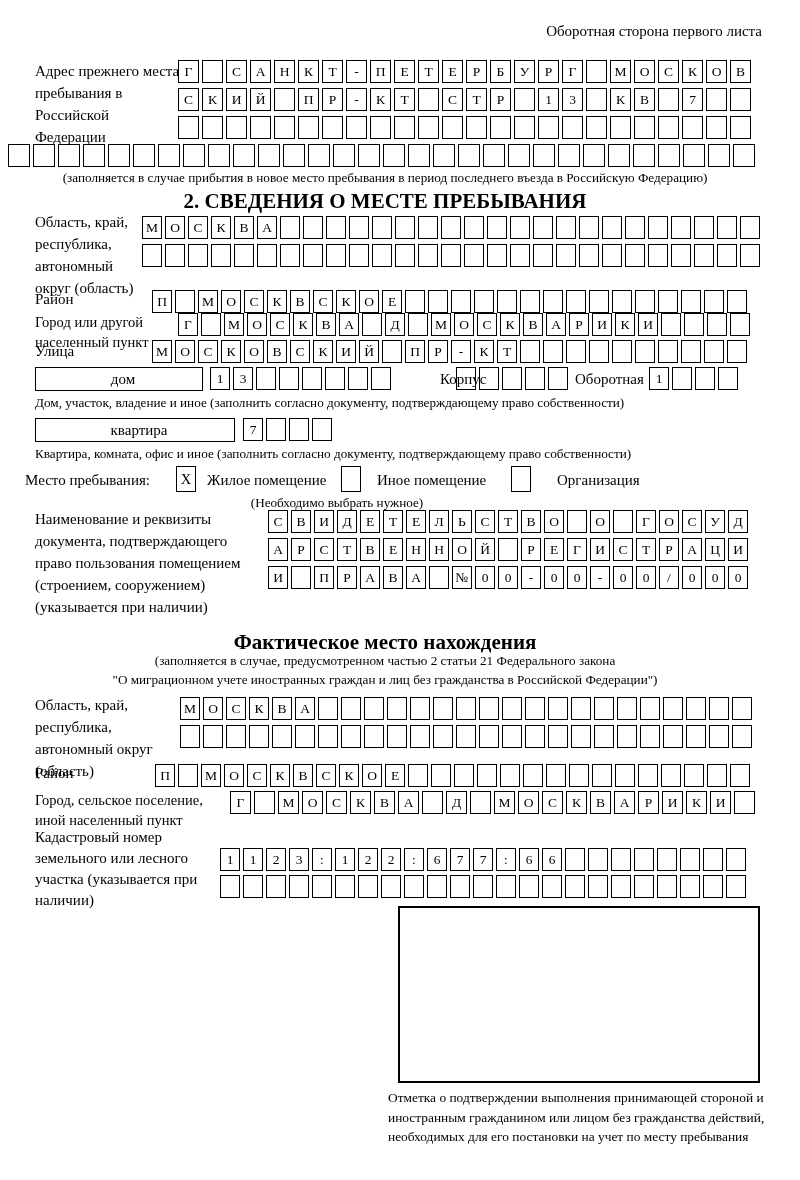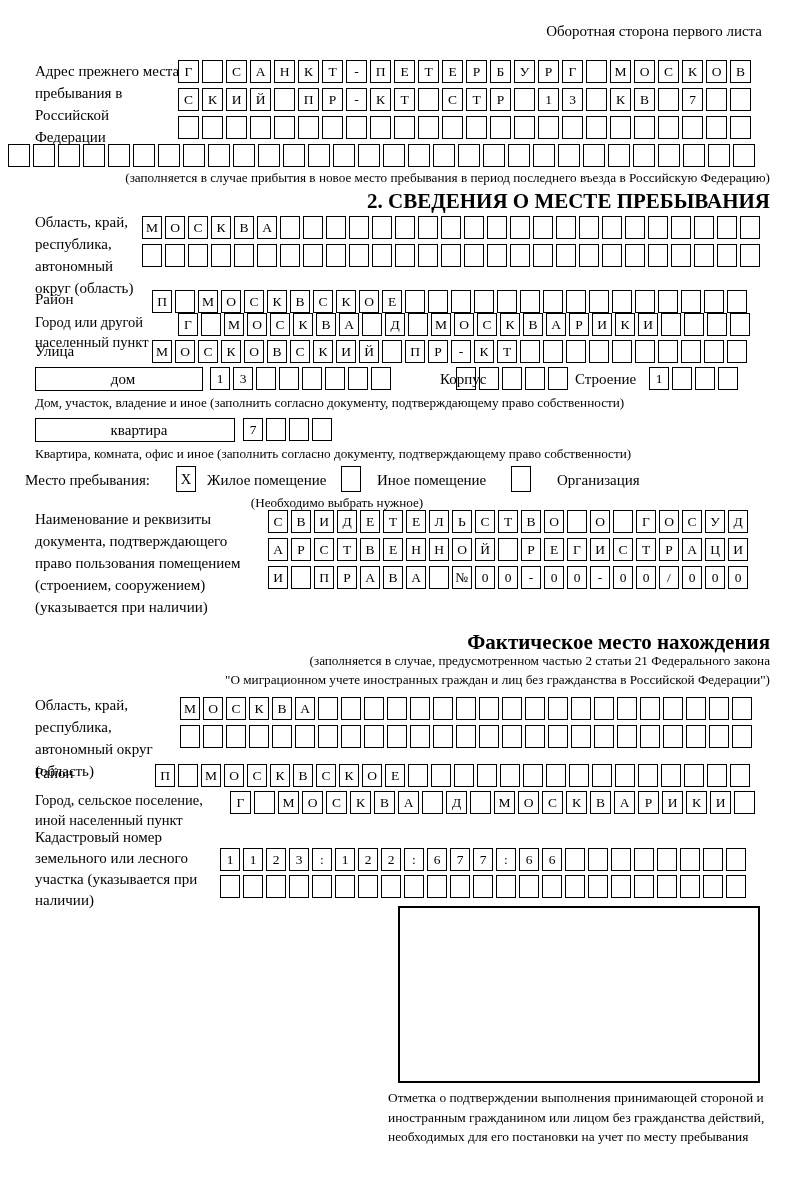--- a/index.html
+++ b/index.html
@@ -5,21 +5,21 @@
   html,body{margin:0;padding:0;}
   body{
     width:800px;height:1180px;background:#ffffff;color:#000;
     font-family:"Liberation Serif","DejaVu Serif",serif;
     position:relative;overflow:hidden;
   }
   .abs{position:absolute;}
   .lbl{font-size:15px;line-height:22px;}
   .lbl-sm{font-size:14.5px;line-height:20px;}
   .note{font-size:13.2px;}
-  .centerband{left:0;width:770px;text-align:right;}
+  .centerband{left:0;width:770px;text-align:center;}
   .title{font-weight:bold;font-size:21px;}
   
   .cellrow{display:flex;}
   .cellrow .c{
     box-sizing:border-box;height:23px;border:1.5px solid #000;margin-right:3px;
     display:flex;align-items:center;justify-content:center;
     font-size:13.5px;flex:0 0 auto;
   }
   .v24 .c{width:21px;}
   .v25 .c{width:22px;}
@@ -315,21 +315,21 @@
     <span class="c"></span>
   </div>
 <div class="abs lbl" style="left:399px;top:368px;margin-left:41px;">Корпус</div>
 <div class="abs cellrow v23" style="left:456px;top:367px;">
     <span class="c"></span>
     <span class="c"></span>
     <span class="c"></span>
     <span class="c"></span>
     <span class="c"></span>
   </div>
-<div class="abs lbl" style="left:575px;top:368px;">Строение</div>
+<div class="abs lbl" style="left:575px;top:368px;">Оборотная</div>
 <div class="abs cellrow v23" style="left:649px;top:367px;">
     <span class="c">1</span>
     <span class="c"></span>
     <span class="c"></span>
     <span class="c"></span>
   </div>
 <div class="abs note" style="left:35px;top:395px;">Дом, участок, владение и иное (заполнить согласно документу, подтверждающему право собственности)</div>
 
 <div class="abs widebox" style="left:35px;top:418px;width:200px;">квартира</div>
 <div class="abs cellrow v23" style="left:243px;top:418px;">

